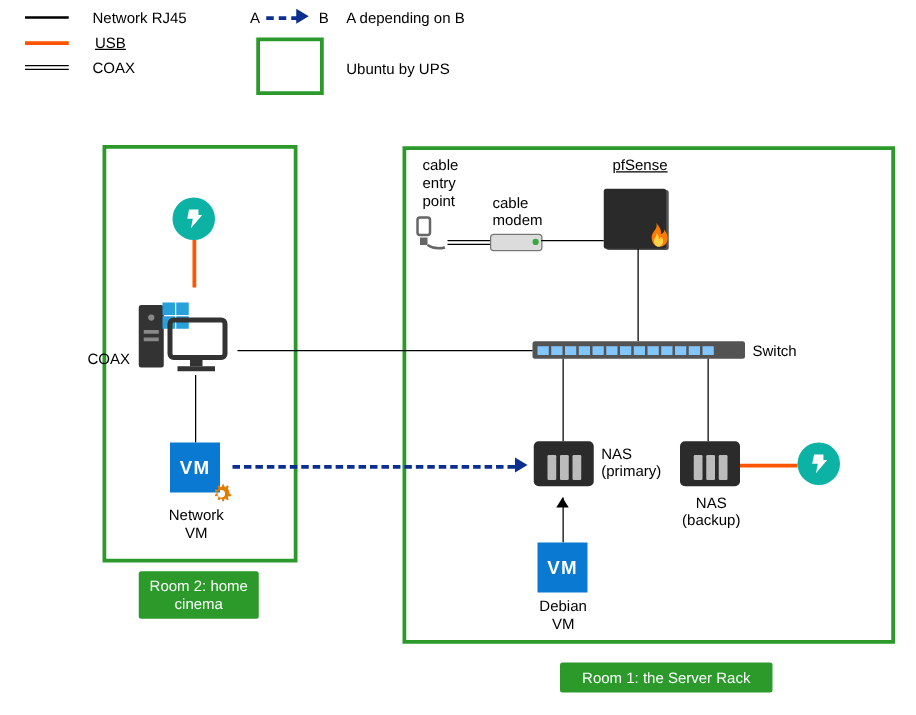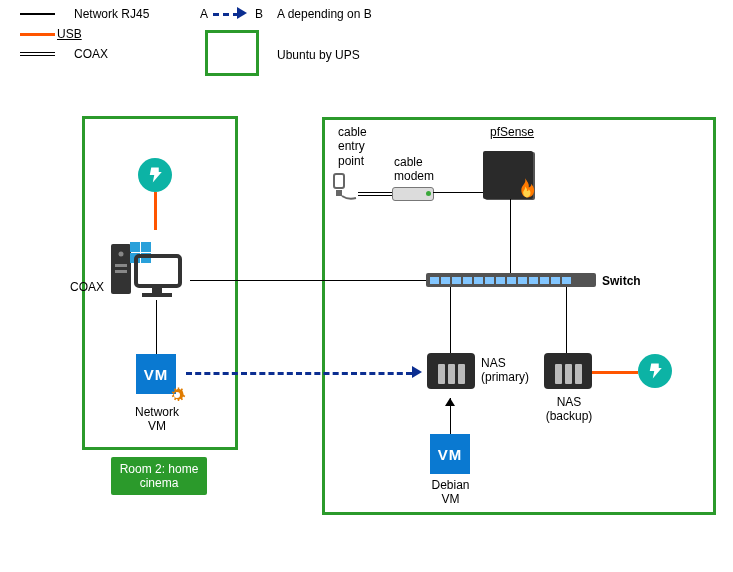--- a/index.html
+++ b/index.html
@@ -147,39 +147,40 @@
 </style>
 </head>
 <body>
 
 <div class="canvas">
 
   <div class="legend-line network-line" style="left:20px; top:13px; width:35px;"></div>
   <div class="label left" style="left:74px; top:7px;">Network RJ45</div>
 
   <div class="legend-line usb-line" style="left:20px; top:33px; width:35px;"></div>
-  <div class="label left" style="left:57px; top:27px;text-decoration:underline;">USB</div>
+  <div class="label left" style="left:76px; top:27px;text-decoration:underline;">USB</div>
 
   <div class="coax-h" style="left:20px; top:52px; width:35px;"></div>
   <div class="label left" style="left:74px; top:47px;">COAX</div>
 
   <div class="label" style="left:200px; top:7px;">A</div>
   <div class="dashline" style="left:213px; top:13px; width:26px;"></div>
   <div class="arrowhead right" style="left:237px; top:7px;"></div>
   <div class="label" style="left:255px; top:7px;">B</div>
   <div class="label left" style="left:277px; top:7px;">A depending on B</div>
 
   <div class="ups-box" style="left:205px; top:30px; width:48px; height:40px;"></div>
   <div class="label left" style="left:277px; top:48px;">Ubuntu by UPS</div>
 
   <div class="ups-box" style="left:82px; top:116px; width:150px; height:328px;"></div>
   <div class="room-banner" style="left:111px; top:457px; width:80px;"><span style="white-space:pre-line;">Room 2: home
 cinema</span></div>
 
   <div class="ups-box" style="left:322px; top:117px; width:388px; height:392px;"></div>
+  <div class="room-banner" style="left:448px; top:530px; width:154px;"><span>Room 1: the Server Rack</span></div>
 
   <div class="ups-icon" style="left:138px; top:158px;">
     <svg viewBox="0 0 24 24">
         <path d="M7 2h10v6h4l-12 14 2-10H5L7 2z"></path>
       </svg>
   </div>
 
   <div class="vline usb-v" style="left:154px; top:192px; height:38px;"></div>
 
   <div class="label" style="left:70px; top:280px;">COAX</div>
@@ -253,21 +254,21 @@
       <div></div>
       <div></div>
       <div></div>
       <div></div>
       <div></div>
       <div></div>
       <div></div>
       <div></div>
       <div></div>
   </div>
-  <div class="label" style="left:602px; top:274px;font-weight:bold;">Switch</div>
+  <div class="label" style="left:602px; top:274px;">Switch</div>
 
   <div class="hline" style="left:190px; top:280px; width:236px;"></div>
 
   <div class="vline" style="left:450px; top:287px; height:66px;"></div>
   <div class="vline" style="left:566px; top:287px; height:66px;"></div>
 
   <div class="nas-icon" style="left:427px; top:353px;">
       <div class="bays">
         <div></div>
         <div></div>

